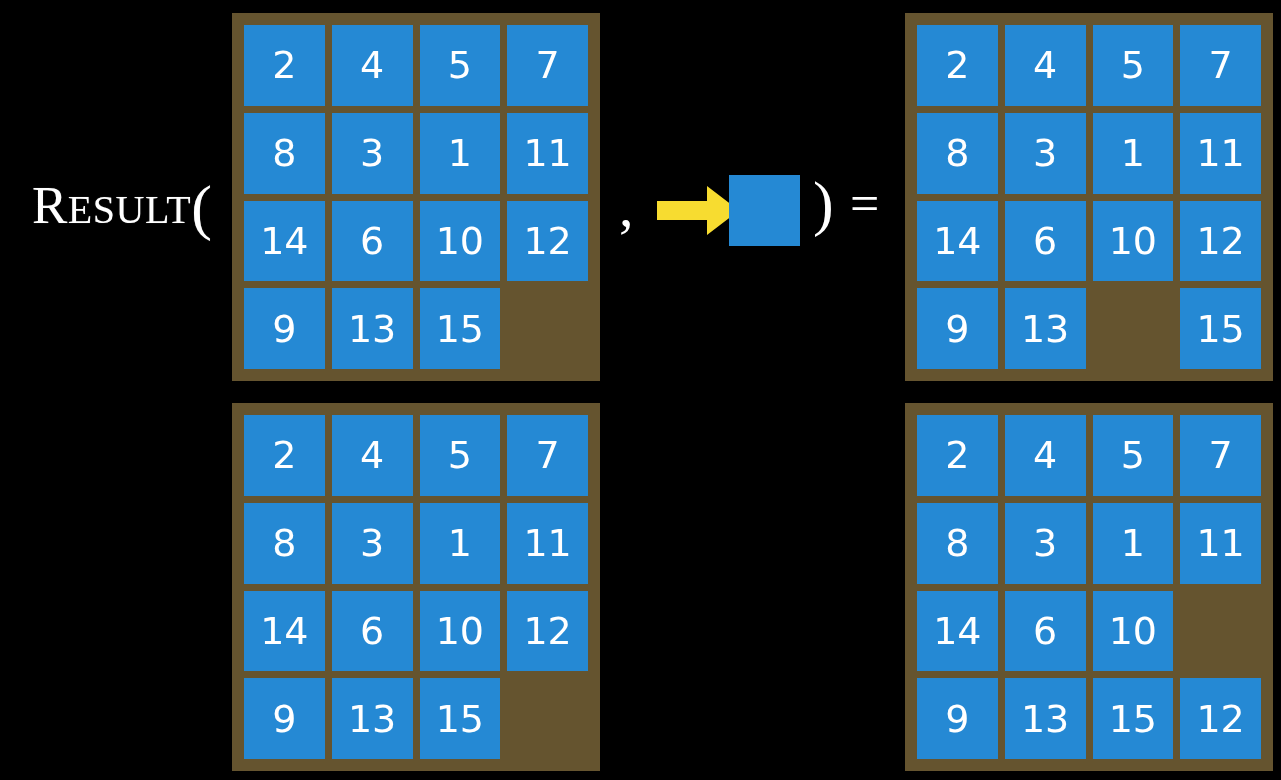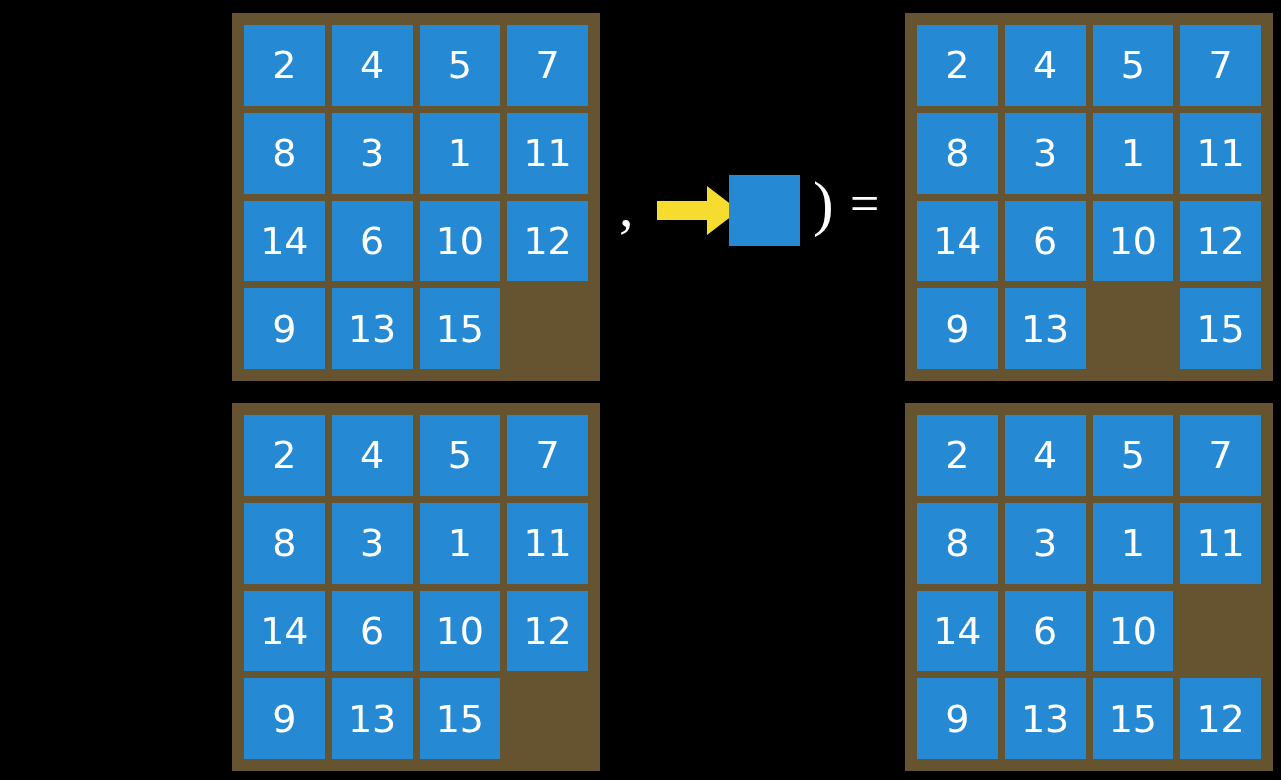--- a/index.html
+++ b/index.html
@@ -115,20 +115,23 @@
   .row-top .action-tile { left: 729px; top: 175px; width: 71px; height: 71px; }
   .row-top .arrow-right { left: 657px; top: 186px; width: 82px; height: 49px; }
 </style>
 </head>
 <body>
 
 <div id="stage">
 
   <div class="eq-row row-top">
 
+    <div class="result-label">
+      <span class="cap">R</span><span class="smallcaps">ESULT</span><span class="paren">(</span>
+    </div>
 
     <div class="board board-left">
         <div class="cell filled">2</div>
         <div class="cell filled">4</div>
         <div class="cell filled">5</div>
         <div class="cell filled">7</div>
         <div class="cell filled">8</div>
         <div class="cell filled">3</div>
         <div class="cell filled">1</div>
         <div class="cell filled">11</div>

